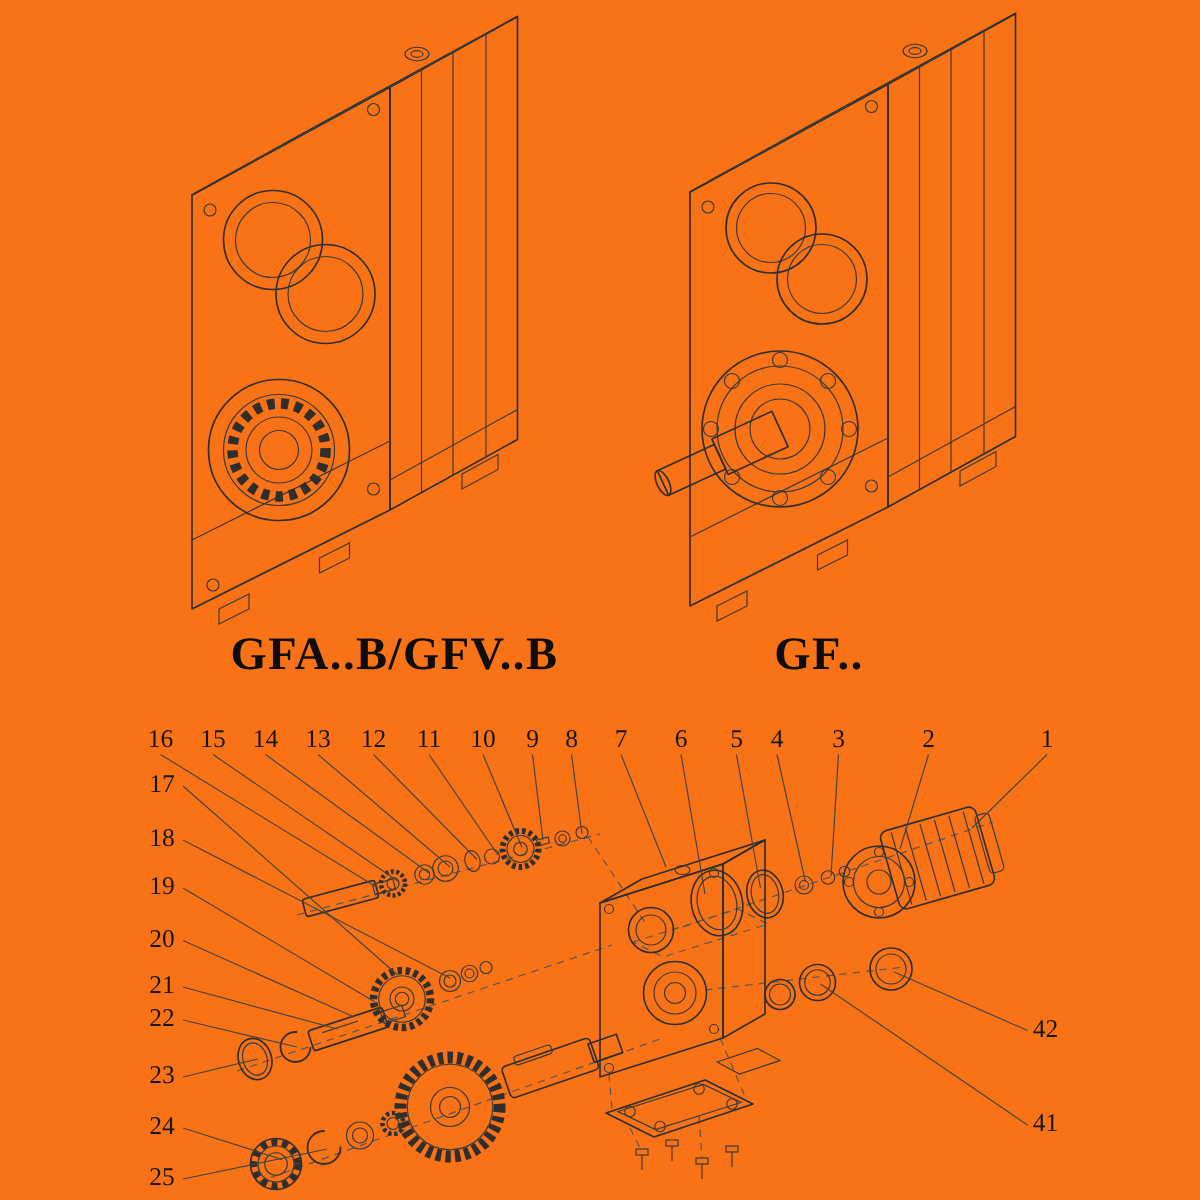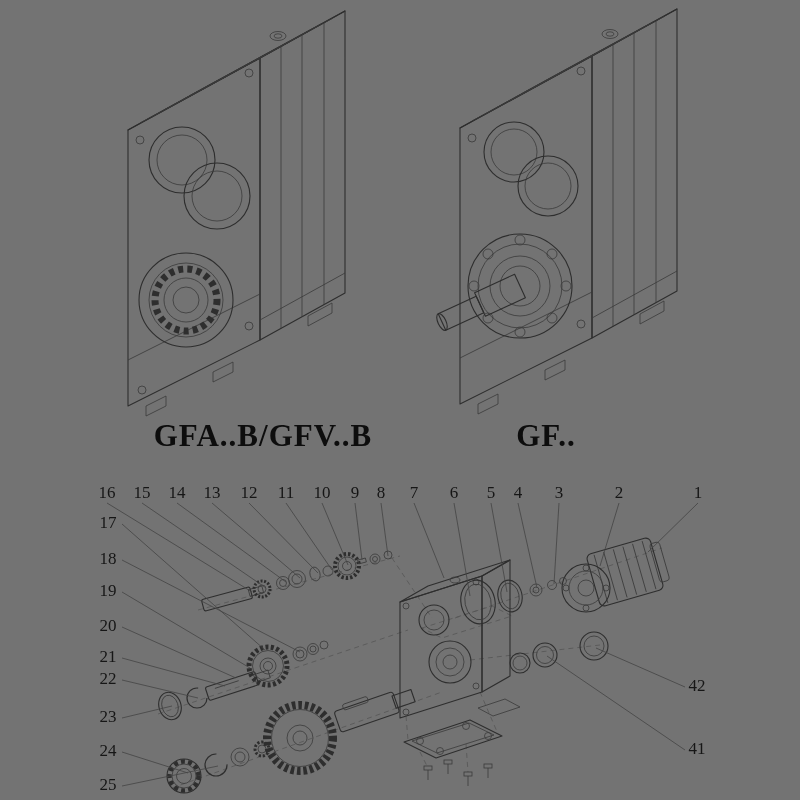--- a/index.html
+++ b/index.html
@@ -1,16 +1,16 @@
 <!DOCTYPE html>
 <html><head>
 <meta charset="utf-8">
 <style>
   html,body{margin:0;padding:0;background:#fff;}
-  .page{position:relative;width:800px;height:800px;background:#737373;overflow:hidden;
+  .page{position:relative;width:800px;height:800px;background:#f97316;overflow:hidden;
         font-family:"Liberation Serif",serif;}
   svg{position:absolute;left:0;top:0;}
   .ln{stroke:#2e2e2e;stroke-width:1.1;fill:none;stroke-linejoin:round;stroke-linecap:round;}
   .thin{stroke:#3a3a3a;stroke-width:.8;fill:none;}
   .leader{stroke:#444;stroke-width:.8;fill:none;}
   .dash{stroke:#555;stroke-width:.8;fill:none;stroke-dasharray:5 4;}
   .teeth{fill:none;stroke:#2e2e2e;}
   .num{font-family:"Liberation Serif",serif;font-size:17px;fill:#161616;}
   .caption{font-family:"Liberation Serif",serif;font-size:31px;font-weight:bold;fill:#0d0d0d;letter-spacing:1px;}
 </style>

